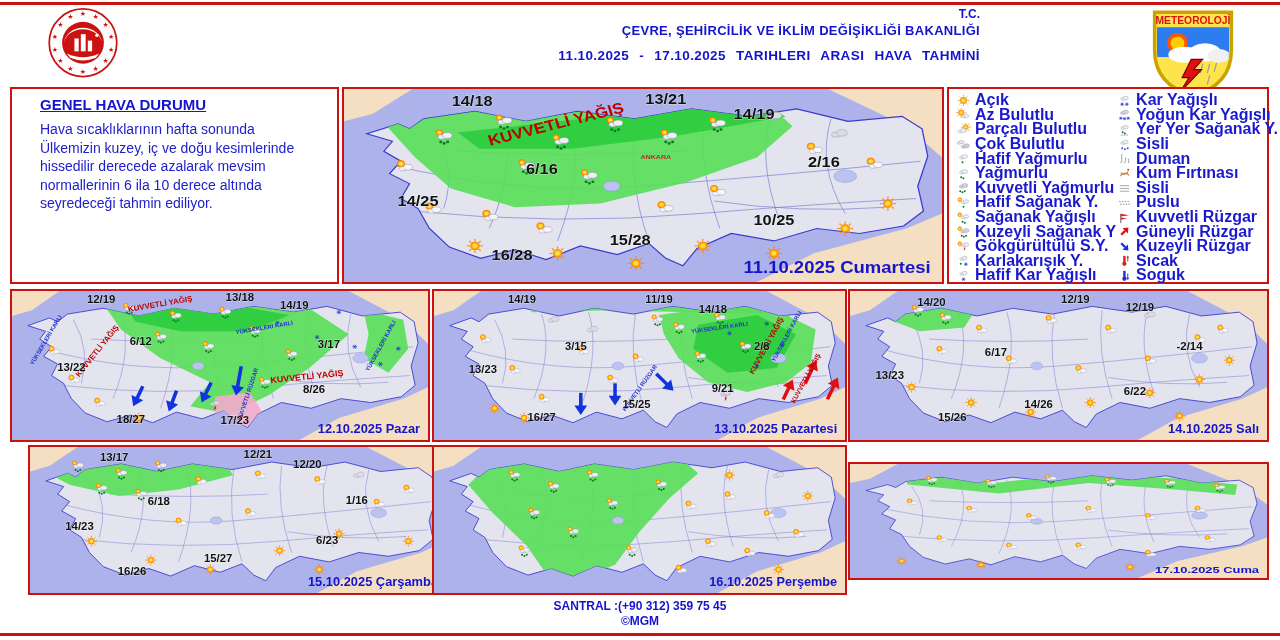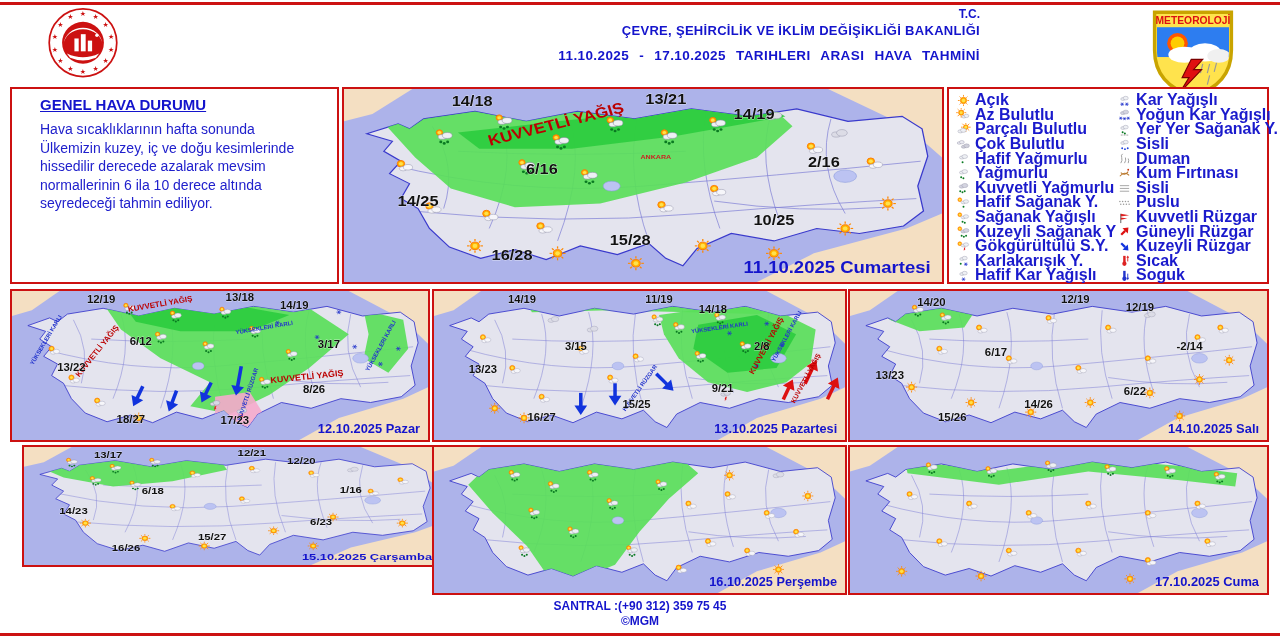--- a/index.html
+++ b/index.html
@@ -22,23 +22,23 @@
   .lg-row{display:flex;align-items:center;height:14.6px;gap:3px}
   .lg-ic{width:17px;height:13px;flex:0 0 17px}
   .lg-ic svg{width:17px;height:13px;display:block}
   .lg-tx{font-size:16px;font-weight:bold;color:#1a1acc;white-space:nowrap}
   .map-box{position:absolute;border:2px solid #cc1111;overflow:hidden;background:#adb3ea}
   .map-box svg{display:block;width:100%;height:100%}
   #map-sat{left:342px;top:87px;width:602px;height:197px}
   #map-sun{left:10px;top:289px;width:420px;height:153px}
   #map-mon{left:432px;top:289px;width:415px;height:153px}
   #map-tue{left:848px;top:289px;width:421px;height:153px}
-  #map-wed{left:22px;top:445px;width:420px;height:122px}
+  #map-wed{left:28px;top:445px;width:420px;height:150px}
   #map-thu{left:432px;top:445px;width:415px;height:150px}
-  #map-fri{left:848px;top:445px;width:421px;height:150px}
+  #map-fri{left:848px;top:462px;width:421px;height:118px}
   #footer{position:absolute;left:0;top:599px;width:100%;text-align:center;color:#1414cc;font-weight:bold;font-size:12px;line-height:1.22}
 </style>
 </head>
 <body>
 
 <div class="redline" style="top:2px"></div>
 
 <div id="logo-left">
   <svg viewBox="0 0 110 76">
     <circle cx="55" cy="38" r="31.5" fill="none" stroke="#cc1111" stroke-width="1.6"></circle>

